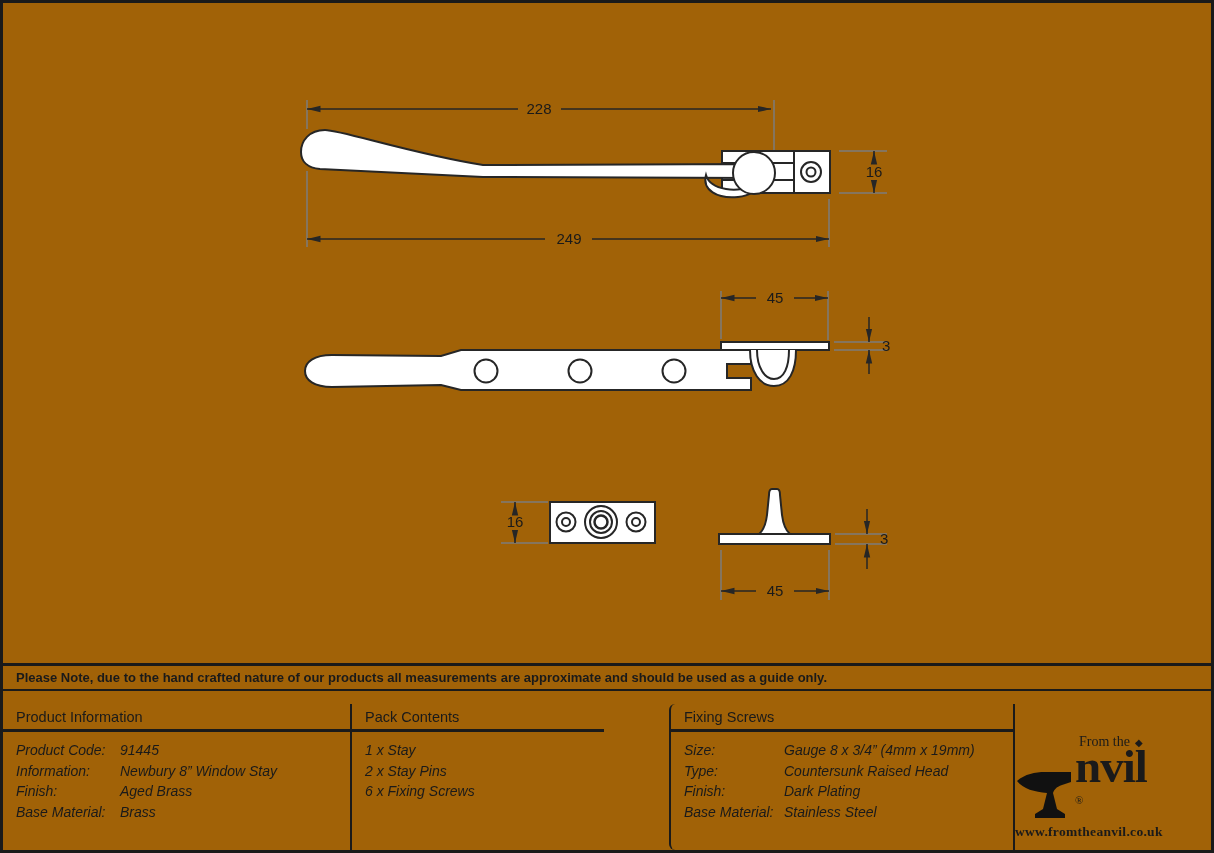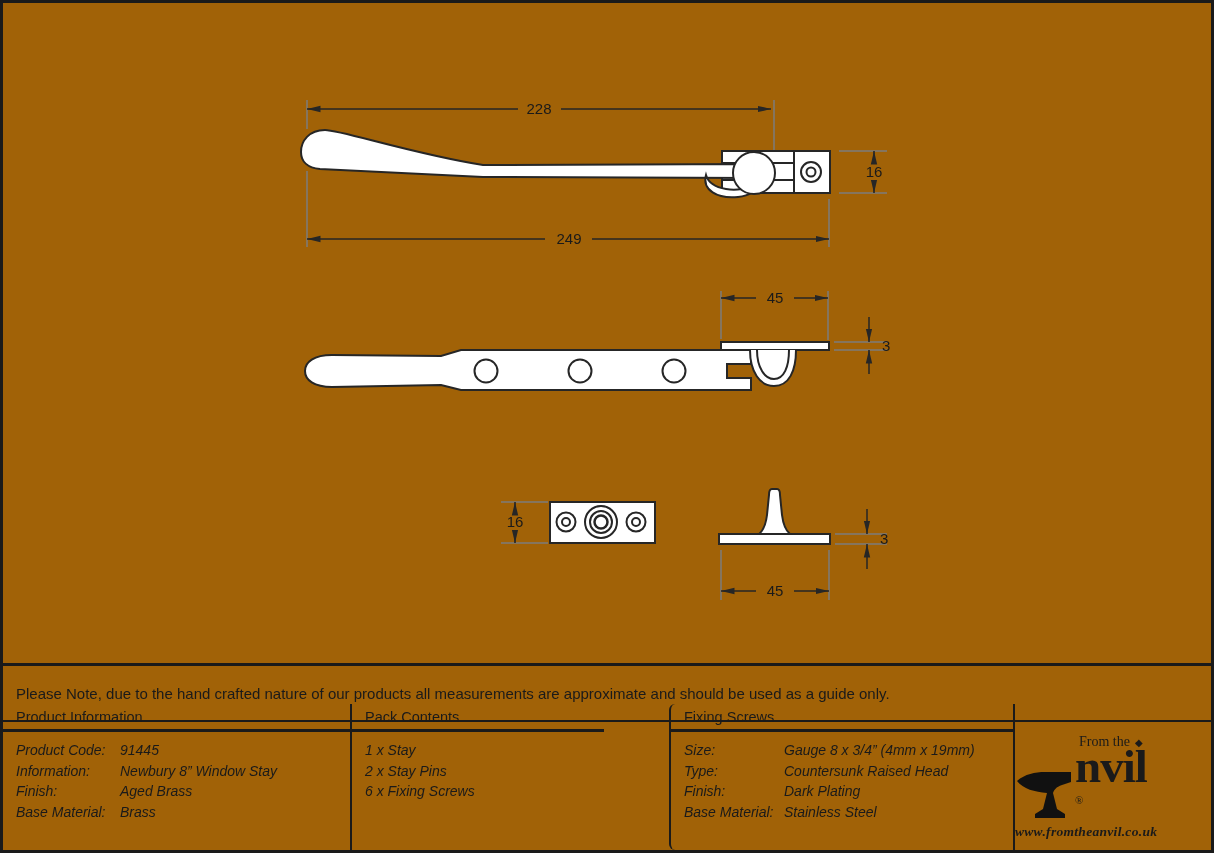--- a/index.html
+++ b/index.html
@@ -1,24 +1,24 @@
 <!DOCTYPE html>
 <html><head>
 <meta charset="utf-8">
 <style>
   html,body{margin:0;padding:0;background:#ffffff;}
   .page{position:relative;width:1214px;height:853px;background:#a16207;
         font-family:"Liberation Sans",sans-serif;color:#1a1a1a;overflow:hidden;
         box-sizing:border-box;border:3px solid #1a1a1a;}
   .drawing-svg{position:absolute;left:0;top:0;}
   svg text{font-family:"Liberation Sans",sans-serif;font-size:15px;fill:#1a1a1a;}
-  .note-row{position:absolute;left:0;right:0;top:660px;height:59px;
+  .note-row{position:absolute;left:0;right:0;top:660px;height:28px;
             border-top:3px solid #1a1a1a;border-bottom:2px solid #1a1a1a;
             display:flex;align-items:center;padding-left:13px;box-sizing:border-box;
-            font-size:15px;}
+            font-size:13px;font-weight:bold;}
   .info-table{position:absolute;left:0;right:0;top:701px;bottom:0;}
   .col{position:absolute;top:0;bottom:0;box-sizing:border-box;}
   .col-product{left:0;width:406px;}
   .col-pack{left:347px;width:254px;border-left:2px solid #1a1a1a;}
   .col-screws{left:666px;width:344px;border-left:2px solid #1a1a1a;border-radius:6px;}
   .col-logo{left:1010px;right:0;border-left:2px solid #1a1a1a;}
   .col-header{height:28px;display:flex;align-items:center;padding-left:13px;
               border-bottom:3px solid #1a1a1a;box-sizing:border-box;font-size:14.5px;}
   .col-body{padding:8px 14px 0 13px;font-size:14px;line-height:20.5px;font-style:italic;}
   .kv{display:flex;}
@@ -29,21 +29,21 @@
   .logo{position:absolute;left:0;right:0;top:30px;display:flex;flex-direction:column;
         align-items:flex-start;}
   .logo-row{display:flex;align-items:flex-end;}
   .logo-right{display:flex;flex-direction:column;align-items:flex-start;margin-left:2px;}
   .logo-top{font-family:"Liberation Serif",serif;font-size:14px;display:flex;
             align-items:center;gap:5px;margin-bottom:-4px;margin-left:4px;}
   .logo-top .diamond{font-size:10px;}
   .logo-word{font-family:"Liberation Serif",serif;font-size:47px;font-weight:700;
              line-height:40px;letter-spacing:-1px;display:flex;align-items:flex-start;flex-direction:column;}
   .logo-word sup{font-size:11px;font-weight:400;margin-top:-6px;}
-  .logo-url{font-family:"Liberation Serif",serif;font-style:italic;font-weight:700;
+  .logo-url{font-family:"Liberation Serif",serif;font-weight:700;
             font-size:13.5px;margin-top:4px;letter-spacing:0.3px;}
 </style>
 </head>
 <body>
 
 <div class="page">
 
   <svg class="drawing-svg" width="1208" height="660" viewBox="0 0 1208 660">
     <defs>
       <marker id="arr" viewBox="0 0 14 8" refX="13.5" refY="4" markerWidth="14" markerHeight="8" orient="auto" markerUnits="userSpaceOnUse">

